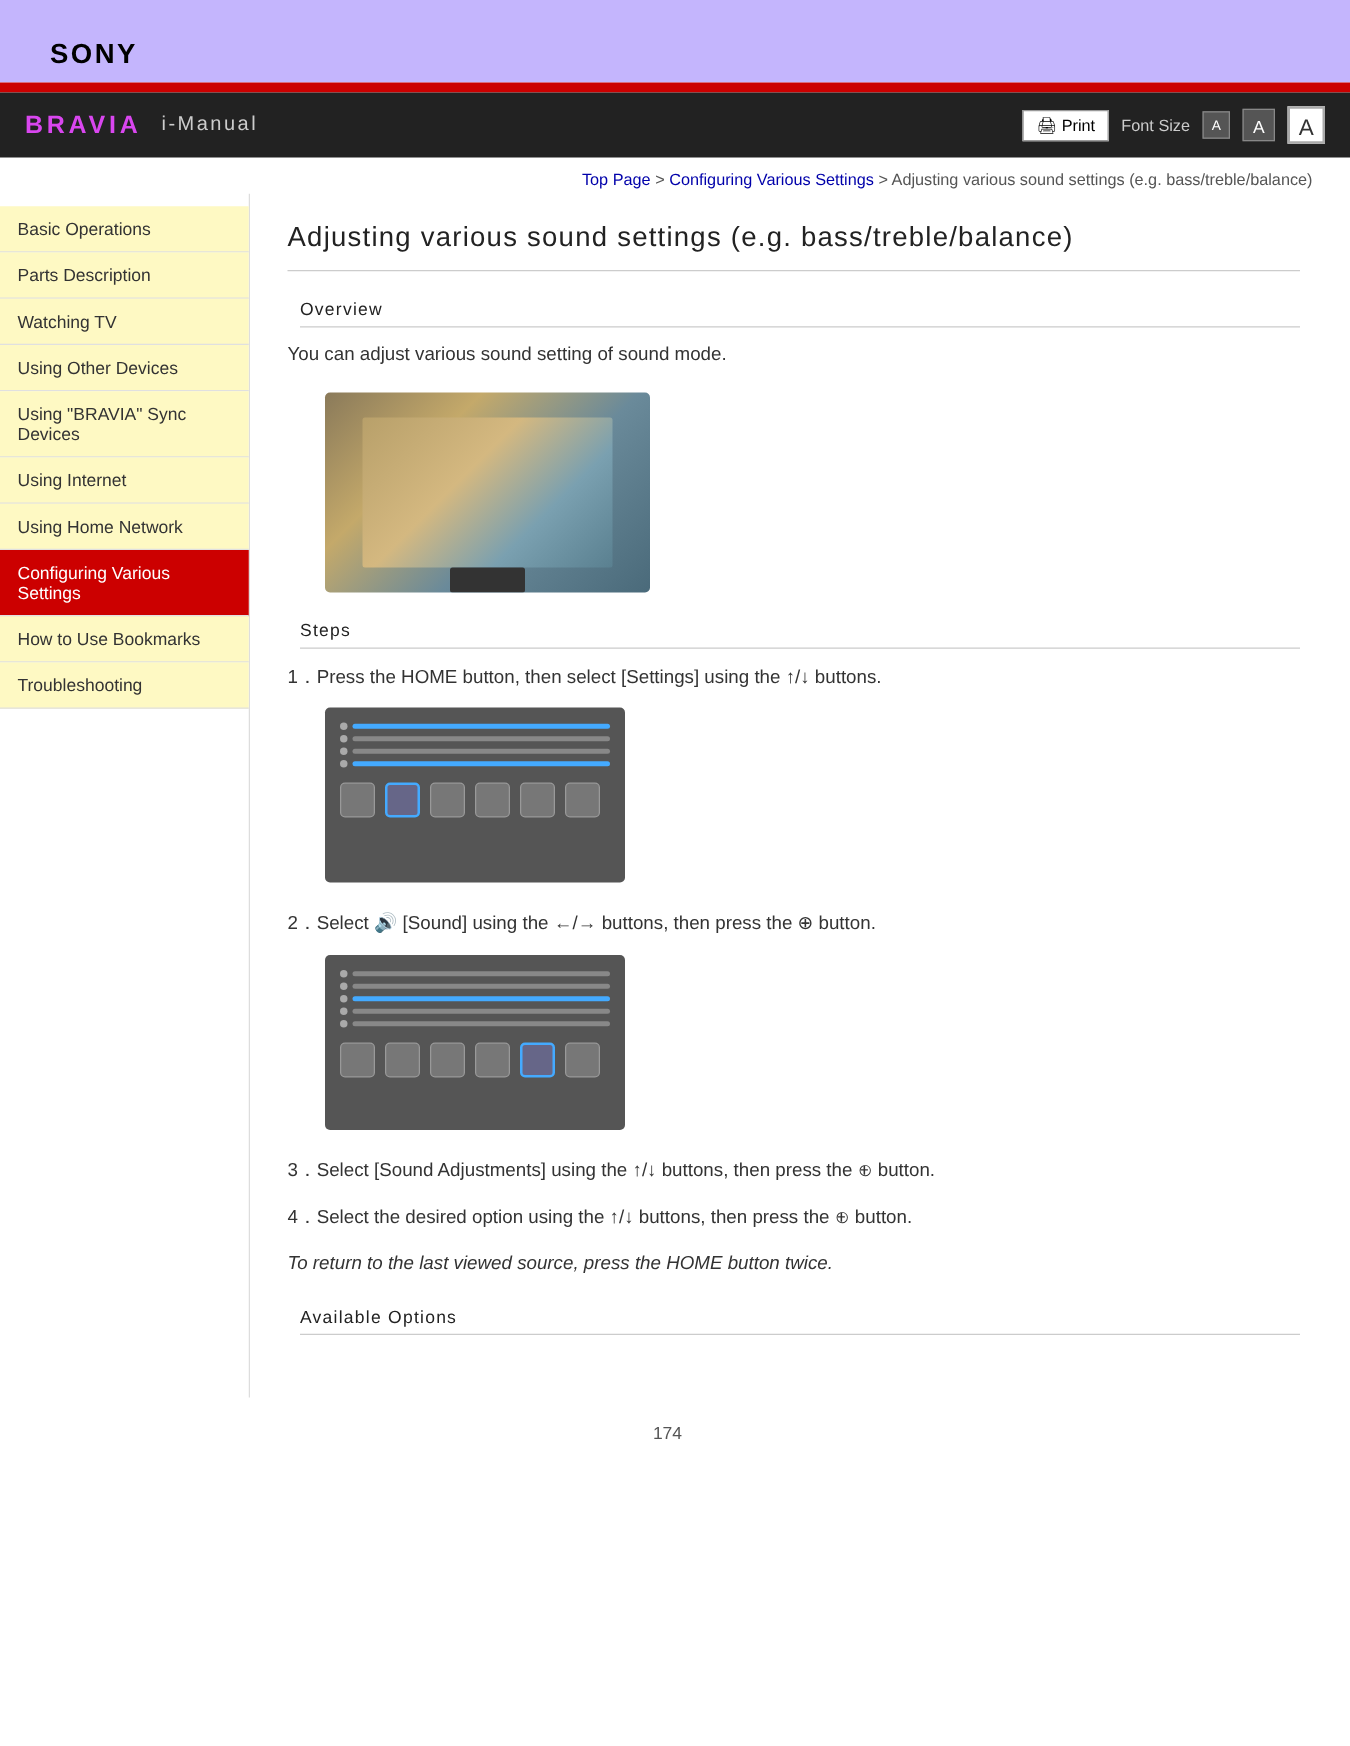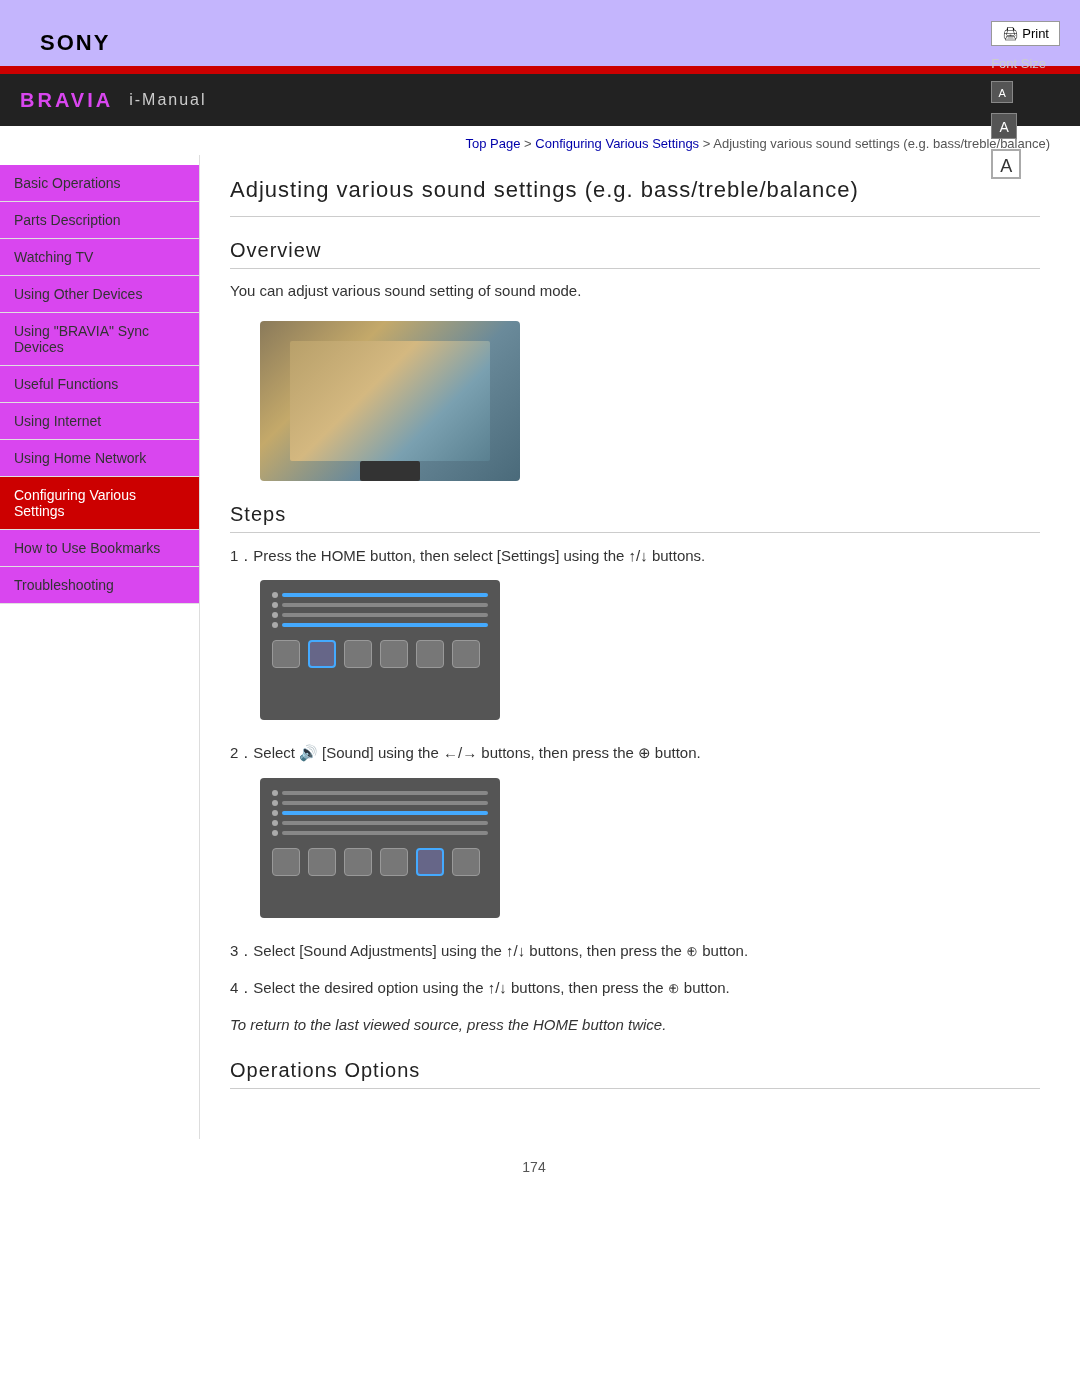--- a/index.html
+++ b/index.html
@@ -58,22 +58,22 @@
       letter-spacing: 3px;
       font-family: Arial Black, Arial, sans-serif;
     }
     .i-manual-label {
       color: #ccc;
       font-size: 16px;
       letter-spacing: 2px;
     }
     .nav-bar-right {
       display: flex;
+      align-items: center;
       gap: 10px;
-      flex-direction: column;
     }
     .print-btn {
       background: #fff;
       border: 1px solid #999;
       padding: 4px 10px;
       font-size: 13px;
       cursor: pointer;
       display: flex;
       align-items: center;
       gap: 5px;
@@ -106,21 +106,21 @@
       min-width: 200px;
       border-right: 1px solid #ddd;
       padding-top: 10px;
     }
     .sidebar-item {
       padding: 10px 14px;
       font-size: 14px;
       color: #333;
       border-bottom: 1px solid #e0e0e0;
       cursor: pointer;
-      background: #d946ef;
+      background: #fef9c3;
     }
     .sidebar-item.active {
       background: #c00;
       color: #fff;
     }
 
     
     .breadcrumb-bar {
       padding: 10px 30px 4px 30px;
       font-size: 13px;
@@ -144,28 +144,29 @@
       letter-spacing: 1px;
       color: #222;
       margin-bottom: 10px;
       margin-top: 10px;
       padding-bottom: 10px;
       border-bottom: 1px solid #ccc;
       line-height: 1.4;
     }
 
     .section-heading {
-      font-size: 20px;
+      font-size: 14px;
       font-weight: normal;
       letter-spacing: 1px;
       color: #222;
       margin-top: 22px;
       margin-bottom: 10px;
       padding-bottom: 6px;
       border-bottom: 1px solid #ccc;
+      margin-left: 10px;
     }
 
     .overview-text {
       font-size: 15px;
       color: #333;
       margin-bottom: 18px;
       line-height: 1.6;
     }
 
     .tv-image-placeholder {
@@ -299,21 +300,20 @@
 </div>
 
 <div class="main-layout">
 
   <div class="sidebar">
     <div class="sidebar-item">Basic Operations</div>
     <div class="sidebar-item">Parts Description</div>
     <div class="sidebar-item">Watching TV</div>
     <div class="sidebar-item">Using Other Devices</div>
     <div class="sidebar-item">Using "BRAVIA" Sync Devices</div>
-    <div class="sidebar-item">Useful Functions</div>
     <div class="sidebar-item">Using Internet</div>
     <div class="sidebar-item">Using Home Network</div>
     <div class="sidebar-item active">Configuring Various Settings</div>
     <div class="sidebar-item">How to Use Bookmarks</div>
     <div class="sidebar-item">Troubleshooting</div>
   </div>
 
   <div class="content-area">
 
     <h1 class="page-title">Adjusting various sound settings (e.g. bass/treble/balance)</h1>
@@ -397,18 +397,18 @@
     <p class="step-text">
       <span>3．</span>Select [Sound Adjustments] using the ↑/↓ buttons, then press the ⊕ button.
     </p>
 
     <p class="step-text">
       <span>4．</span>Select the desired option using the ↑/↓ buttons, then press the ⊕ button.
     </p>
 
     <p class="footer-note">To return to the last viewed source, press the HOME button twice.</p>
 
-    <h2 class="section-heading">Operations Options</h2>
+    <h2 class="section-heading">Available Options</h2>
 
   </div>
 </div>
 
 <div class="page-number">174</div>
 
 </body></html>

